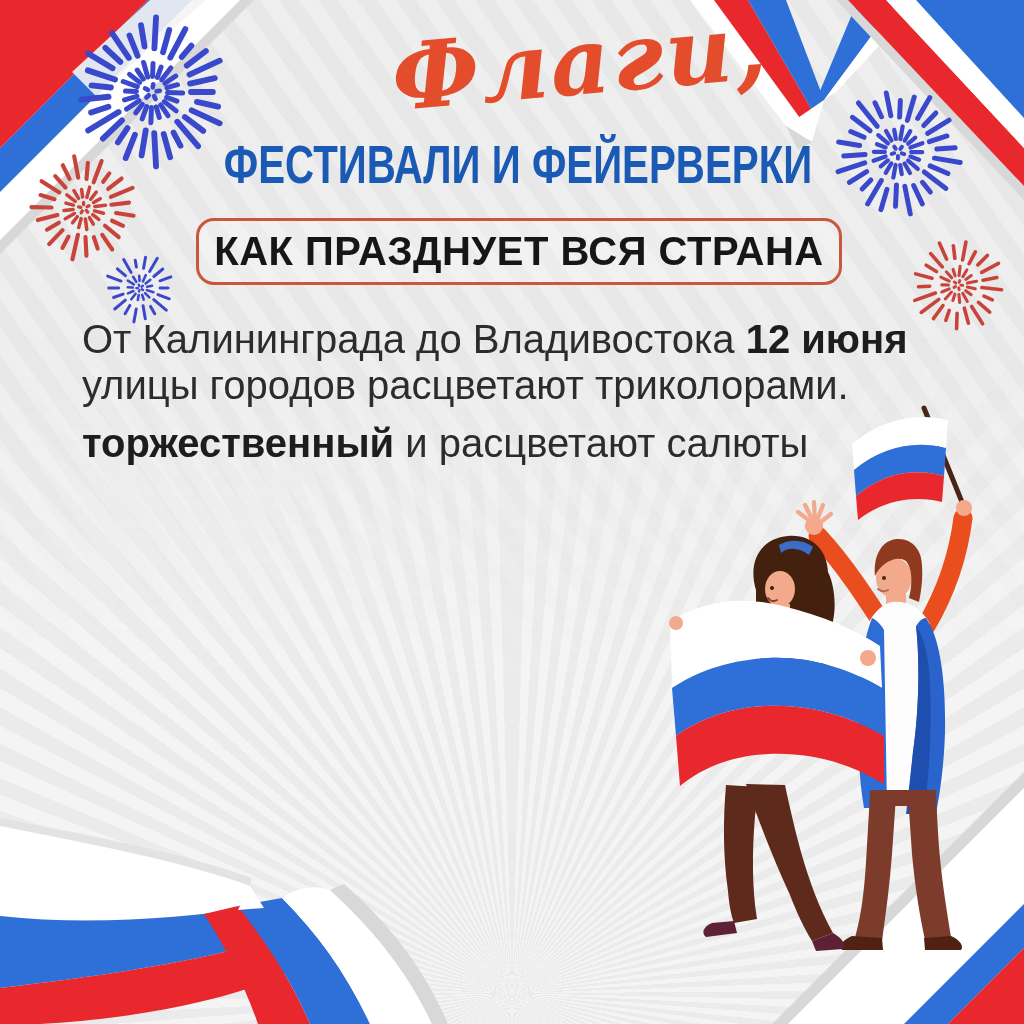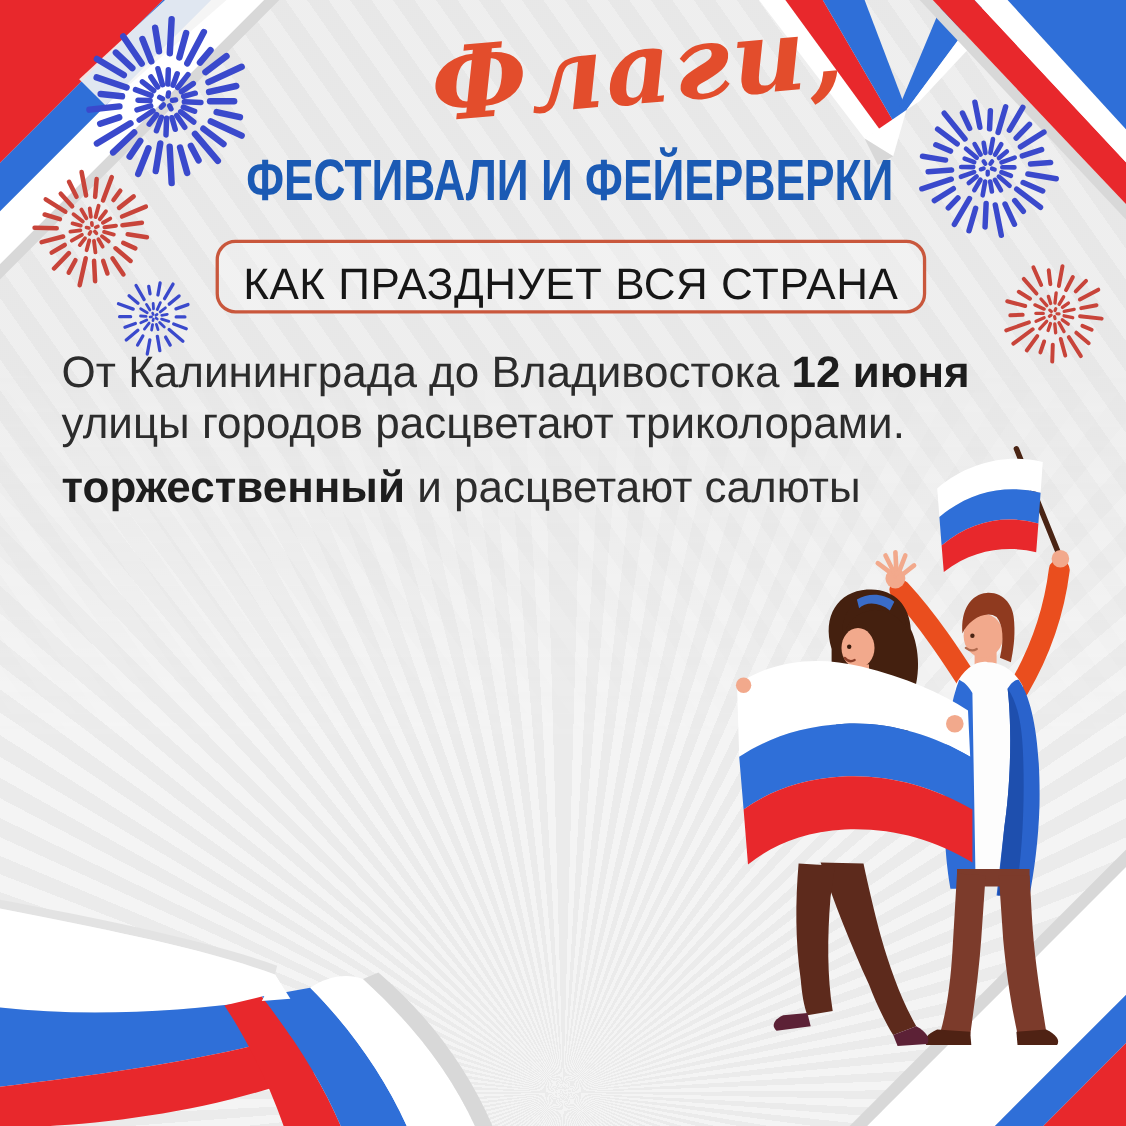--- a/index.html
+++ b/index.html
@@ -20,23 +20,23 @@
   .decor-svg{position:absolute;left:0;top:0;width:1024px;height:1024px;pointer-events:none;}
 
   .title-script{position:absolute;top:8px;left:320px;width:520px;text-align:center;
     font-family:"DejaVu Serif",serif;font-style:italic;font-weight:bold;font-size:92px;
     color:var(--accent);transform:rotate(-5deg);letter-spacing:2px;}
   .title-main{position:absolute;top:134px;left:0;width:1024px;text-align:center;
     font-weight:bold;font-size:53px;color:var(--title-blue);letter-spacing:0px;
     transform:translateX(6px) scaleX(.76);}
   .badge{position:absolute;top:218px;left:196px;width:646px;height:67px;box-sizing:border-box;
     border:3px solid var(--badge-border);border-radius:18px;background:rgba(255,255,255,.22);
-    display:flex;align-items:flex-end;justify-content:center;
-    font-size:40px;font-weight:normal;letter-spacing:.5px;color:#161616;white-space:nowrap;}
-  .body-text{position:absolute;left:56px;top:316px;width:900px;font-size:40px;line-height:46px;color:var(--text);}
+    display:flex;align-items:center;justify-content:center;
+    font-size:40px;font-weight:bold;letter-spacing:.5px;color:#161616;white-space:nowrap;}
+  .body-text{position:absolute;left:82px;top:316px;width:900px;font-size:40px;line-height:46px;color:var(--text);}
   .para{margin:0 0 12px 0;}
   .line{white-space:nowrap;}
   .b{font-weight:bold;color:#1d1d1d;}
 
   .people{position:absolute;left:628px;top:392px;width:396px;height:632px;}
 
   
   .f-red{fill:var(--flag-red);} .f-blue{fill:var(--flag-blue);} .f-white{fill:var(--flag-white);}
   .f-shadow{fill:#d8d8d8;} .f-shadow2{fill:#e3e3e3;}
 </style>

